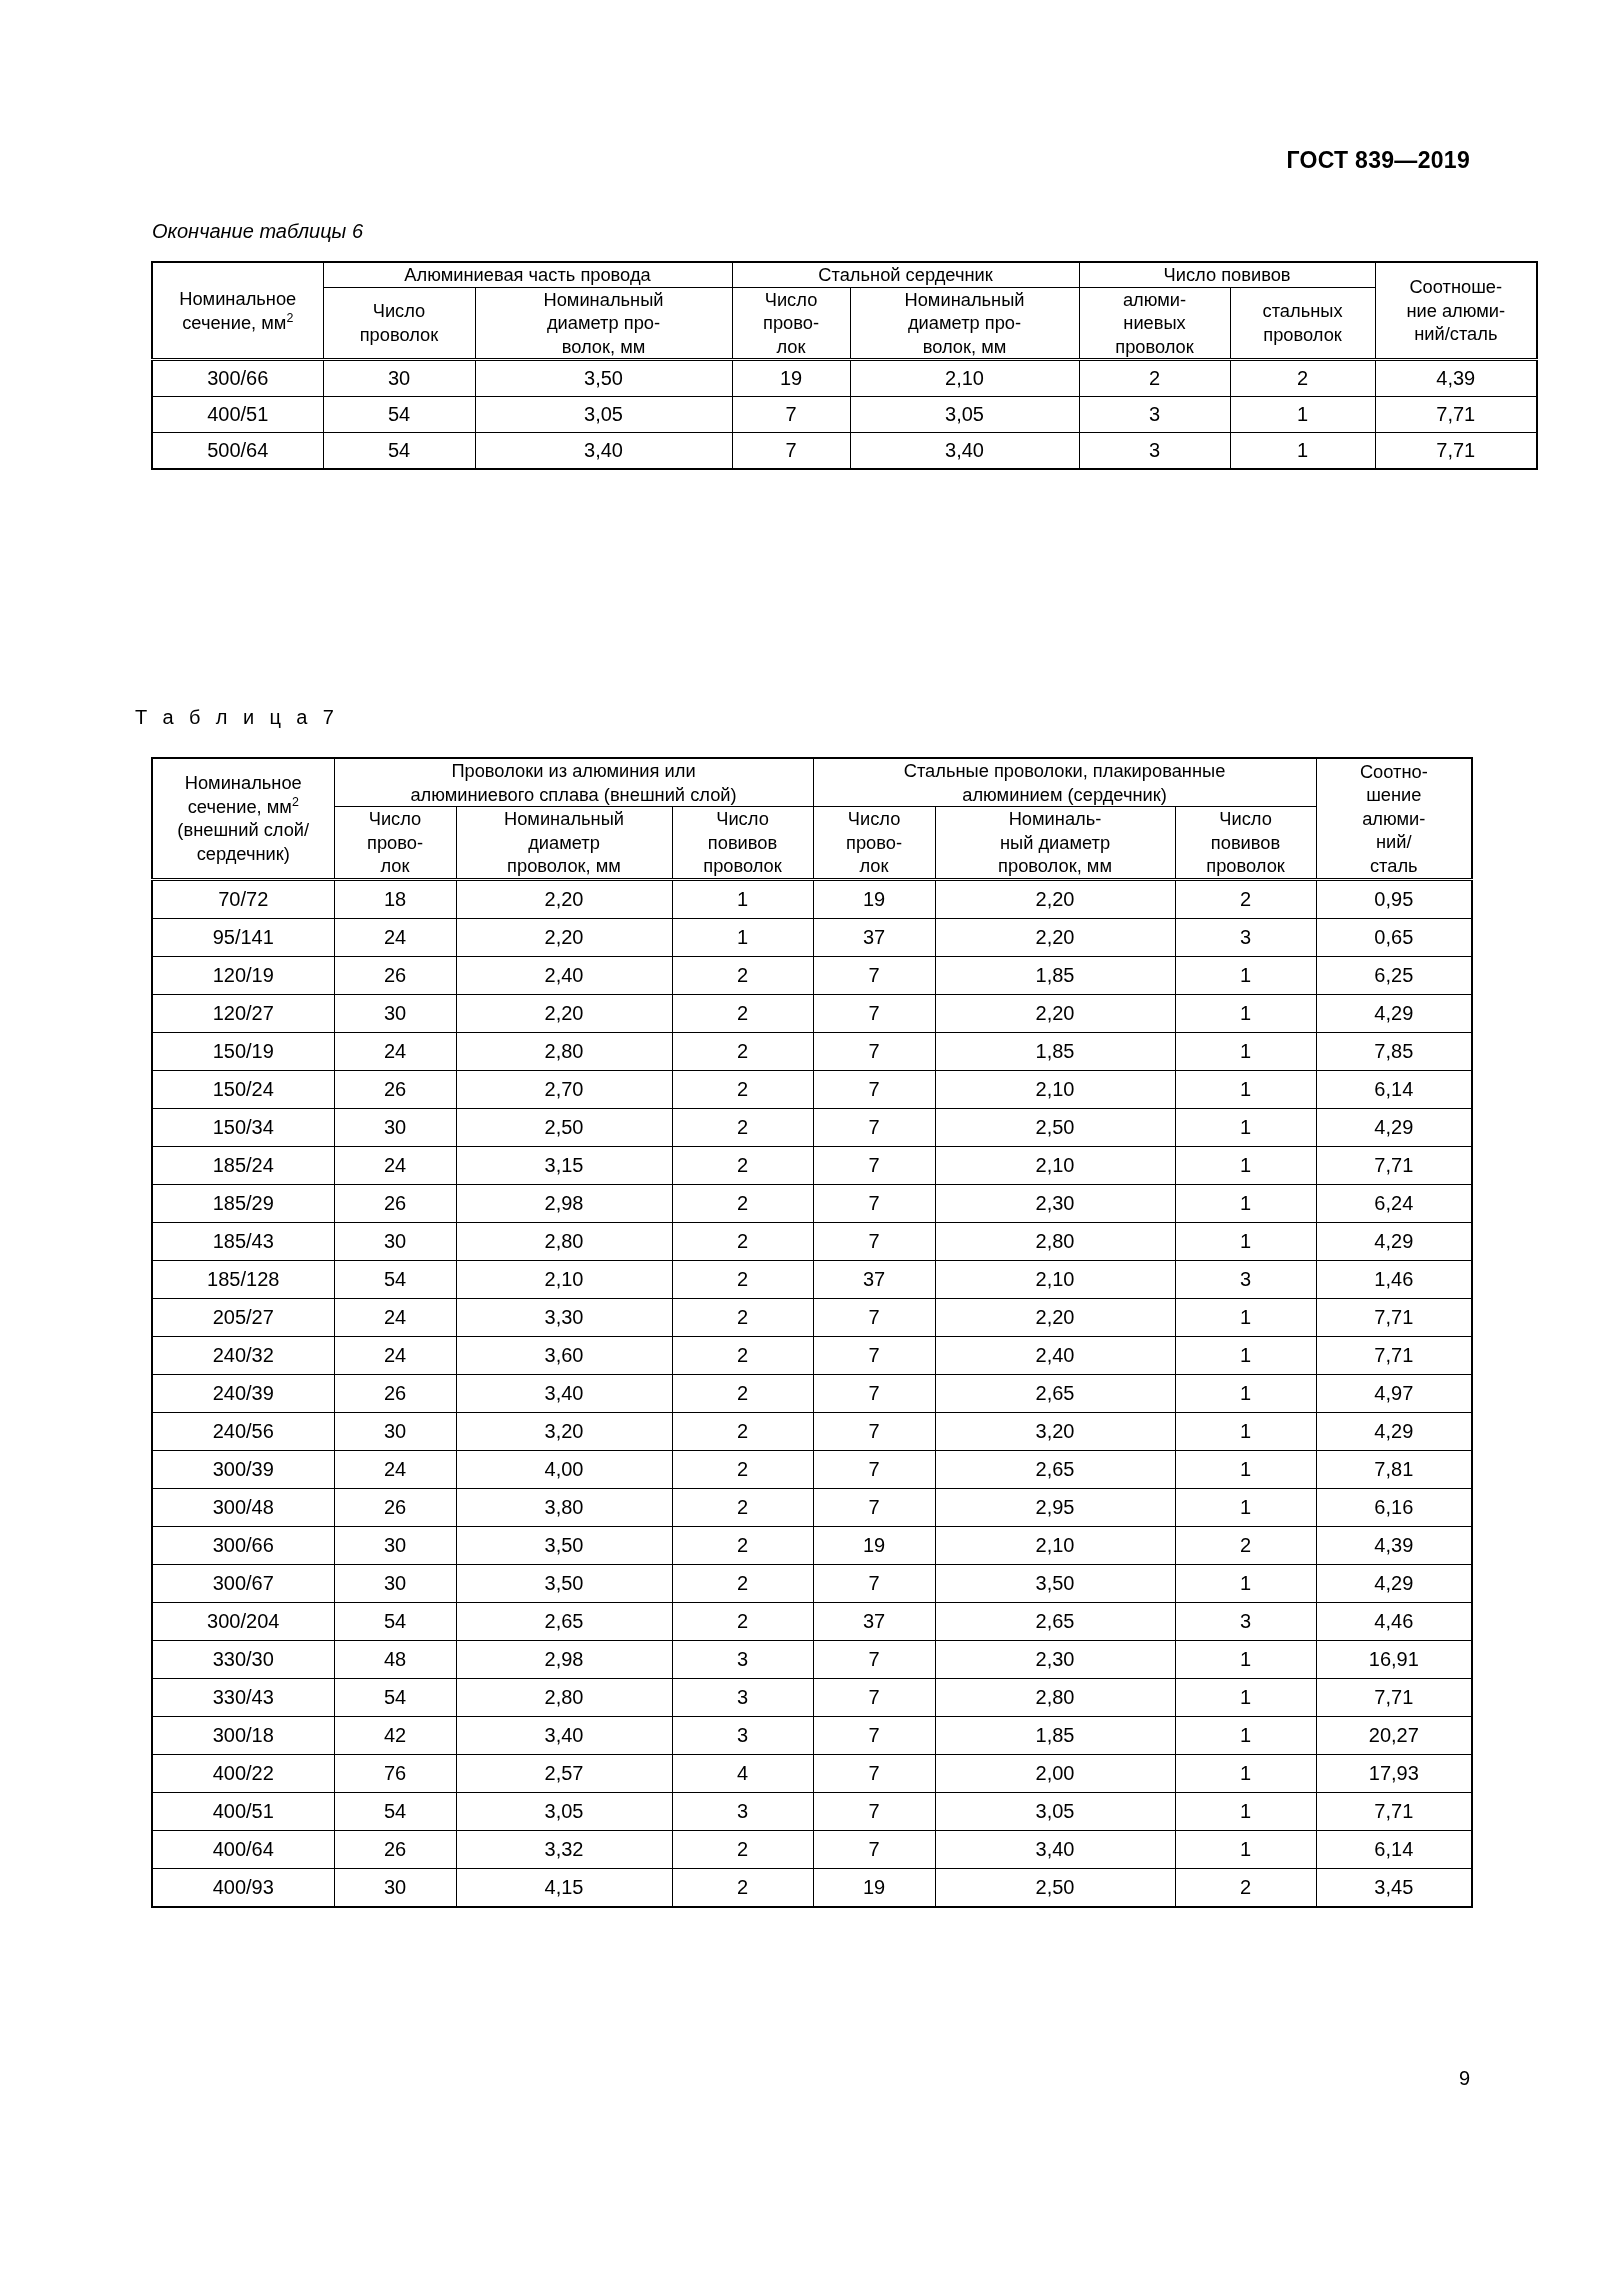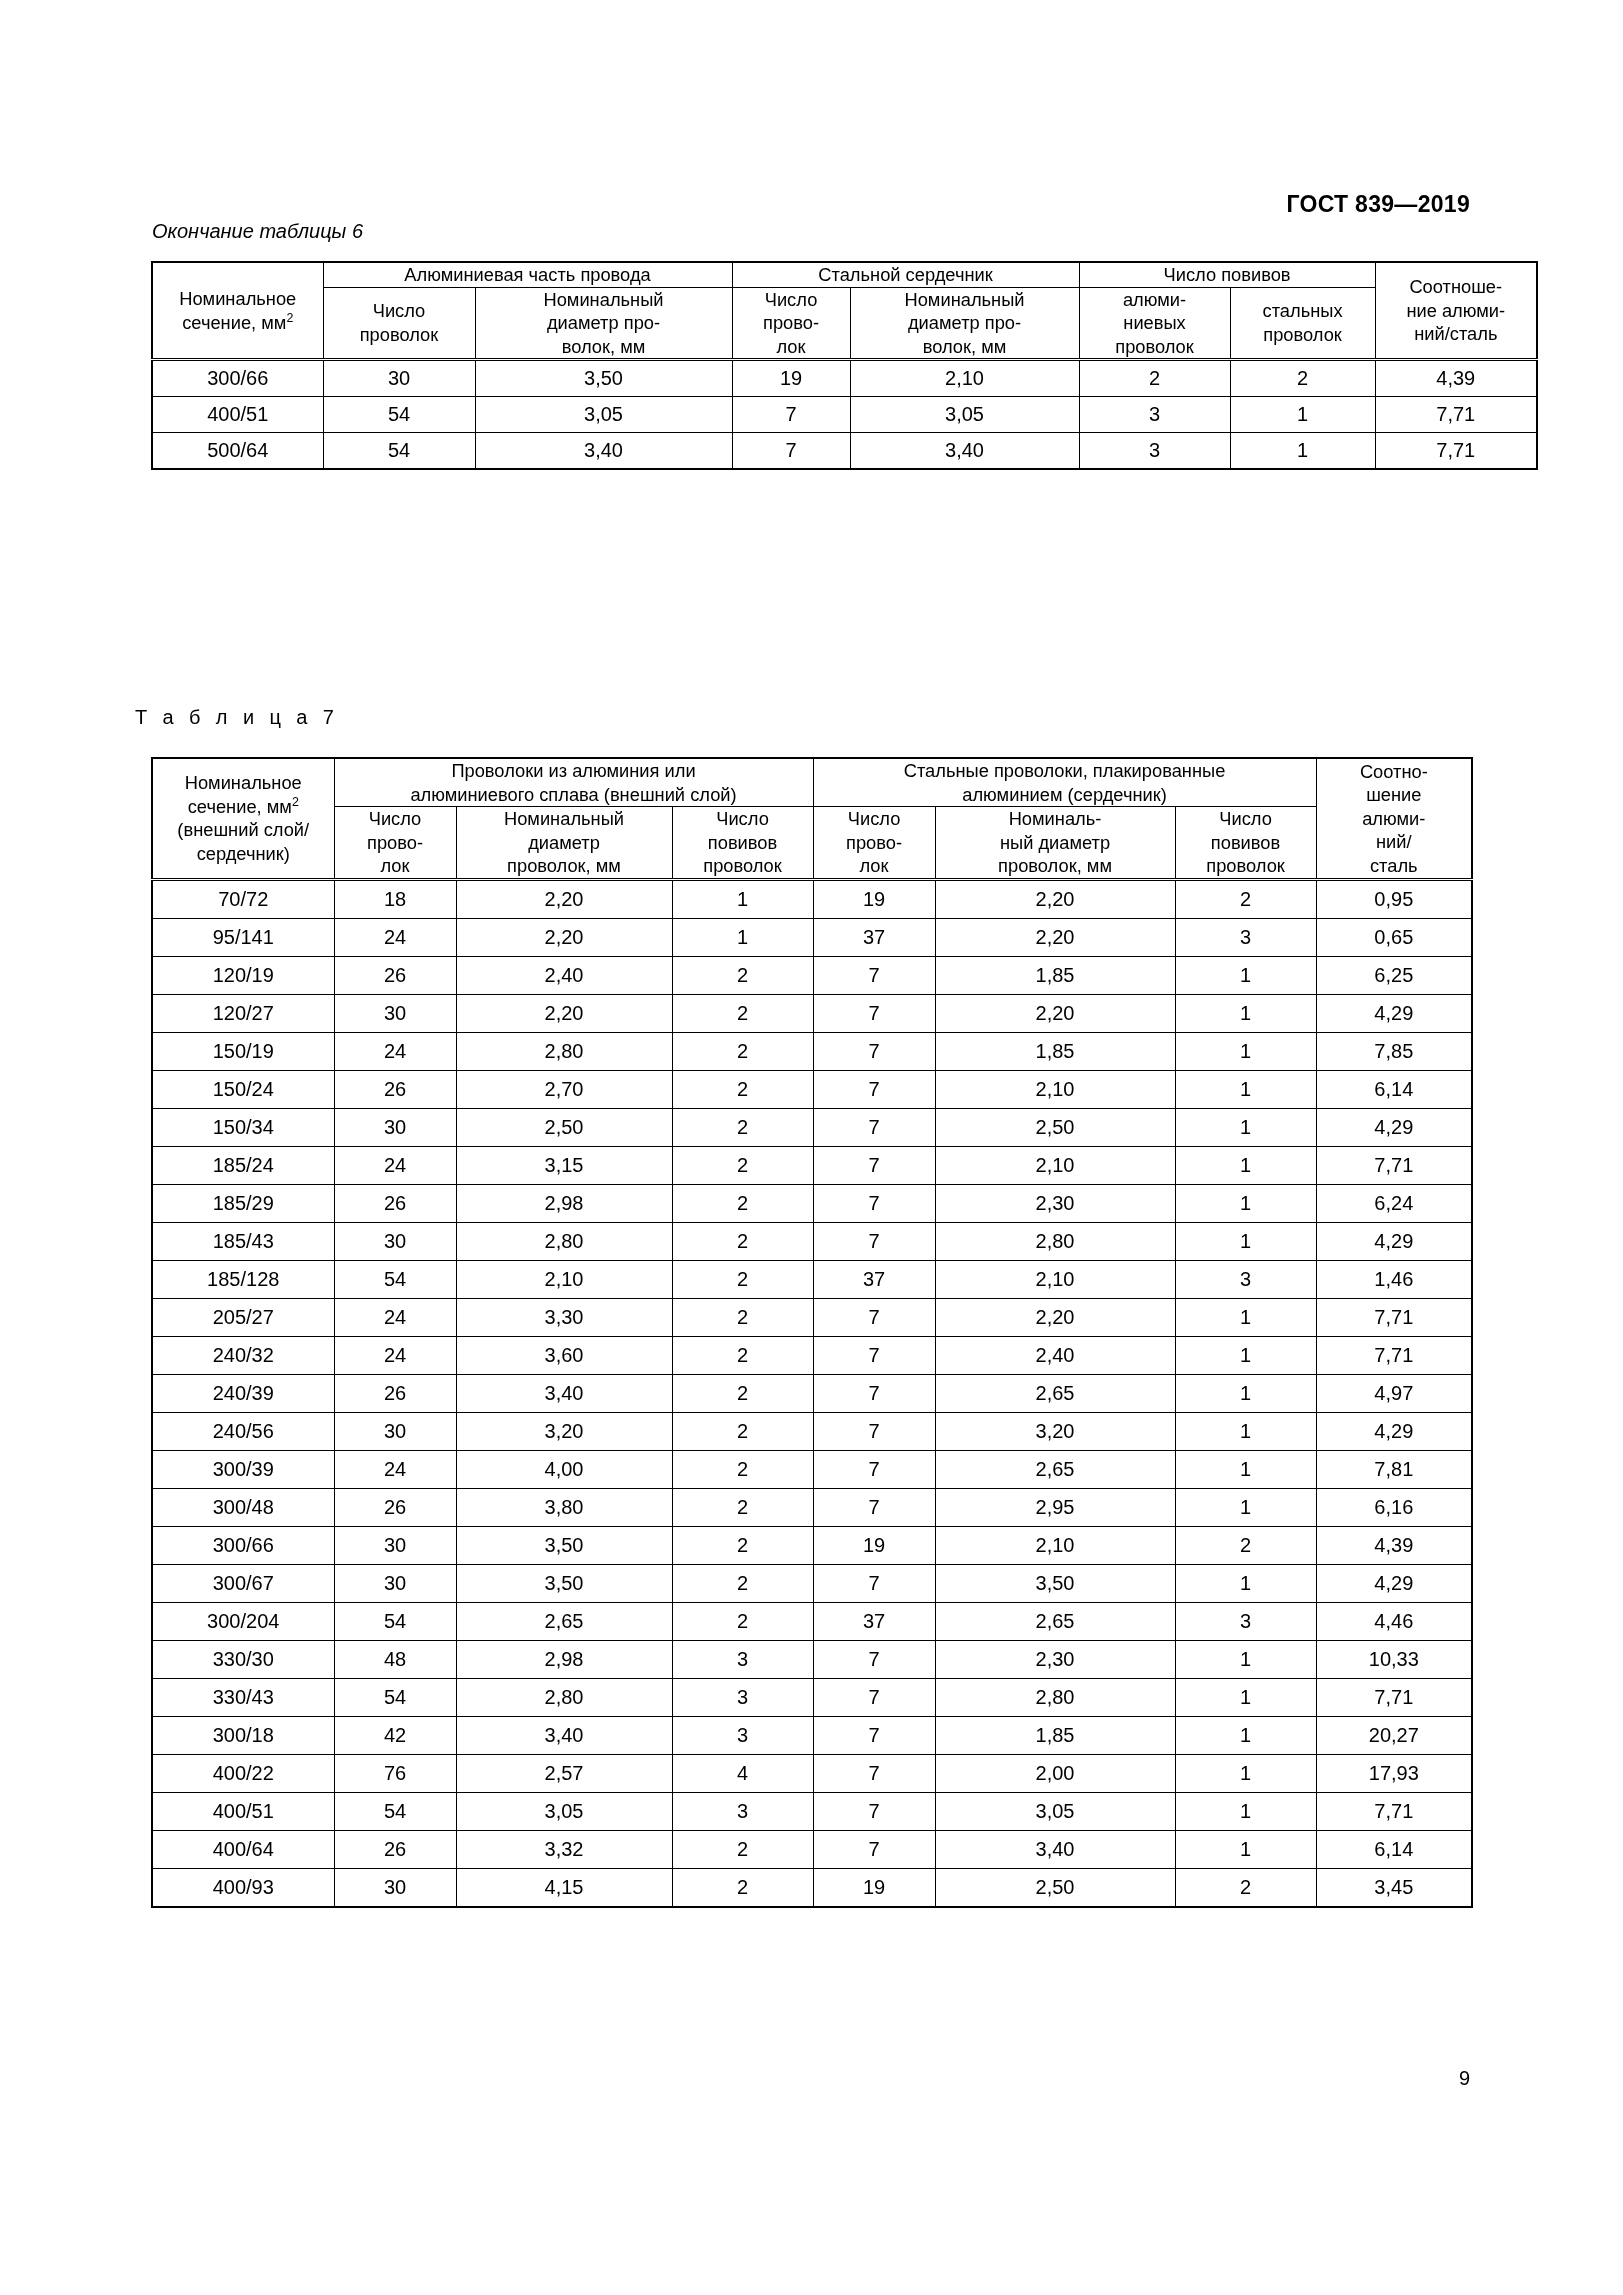--- a/index.html
+++ b/index.html
@@ -23,21 +23,20 @@
 
   
   .doc-header {
     position: absolute;
     top: 147px;
     right: 154px;
     font-size: 23px;
     font-weight: bold;
     letter-spacing: 0.3px;
     white-space: nowrap;
-    margin-top: 44px;
   }
 
   
   .caption-cont {
     position: absolute;
     left: 152px;
     top: 220px;
     font-size: 20px;
     font-style: italic;
     white-space: nowrap;
@@ -420,21 +419,21 @@
           <td class="num">4,46</td>
         </tr>
         <tr>
           <td class="num">330/30</td>
           <td class="num">48</td>
           <td class="num">2,98</td>
           <td class="num">3</td>
           <td class="num">7</td>
           <td class="num">2,30</td>
           <td class="num">1</td>
-          <td class="num">10,33</td>
+          <td class="num">16,91</td>
         </tr>
         <tr>
           <td class="num">330/43</td>
           <td class="num">54</td>
           <td class="num">2,80</td>
           <td class="num">3</td>
           <td class="num">7</td>
           <td class="num">2,80</td>
           <td class="num">1</td>
           <td class="num">7,71</td>

